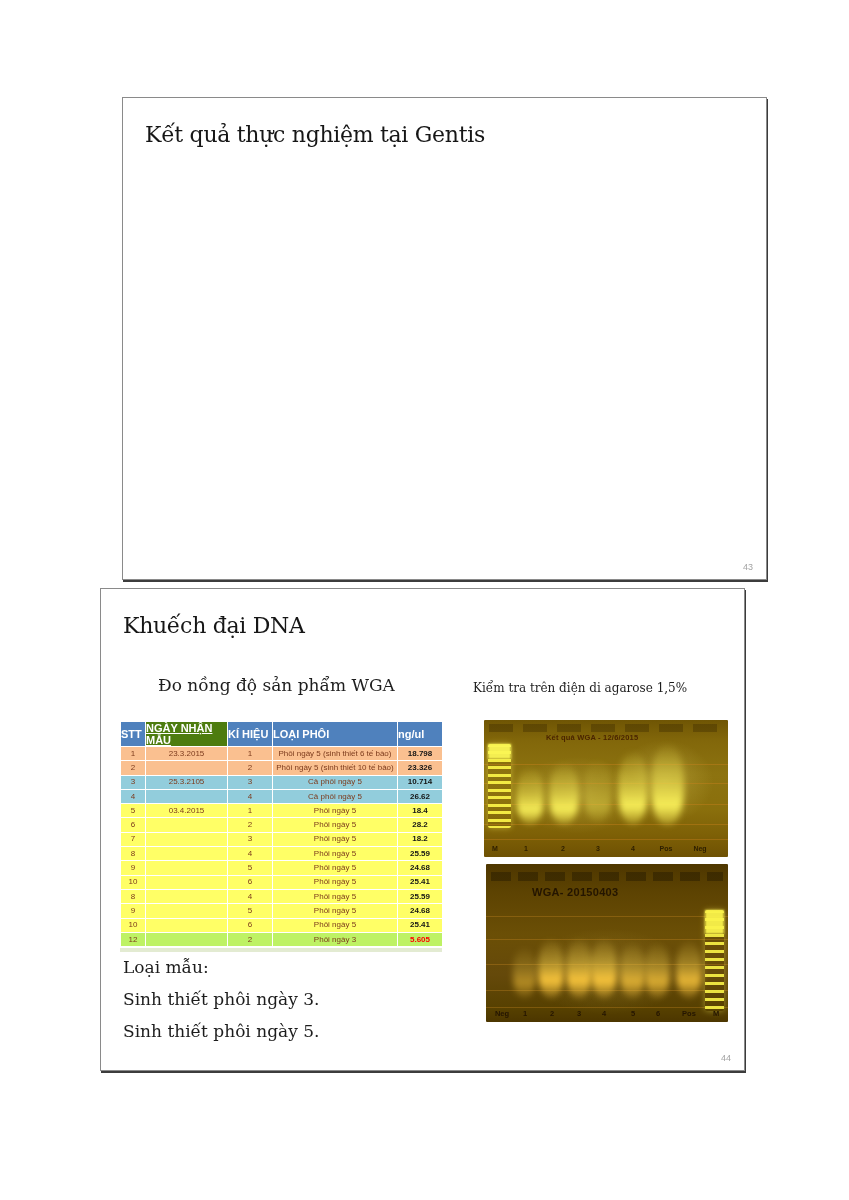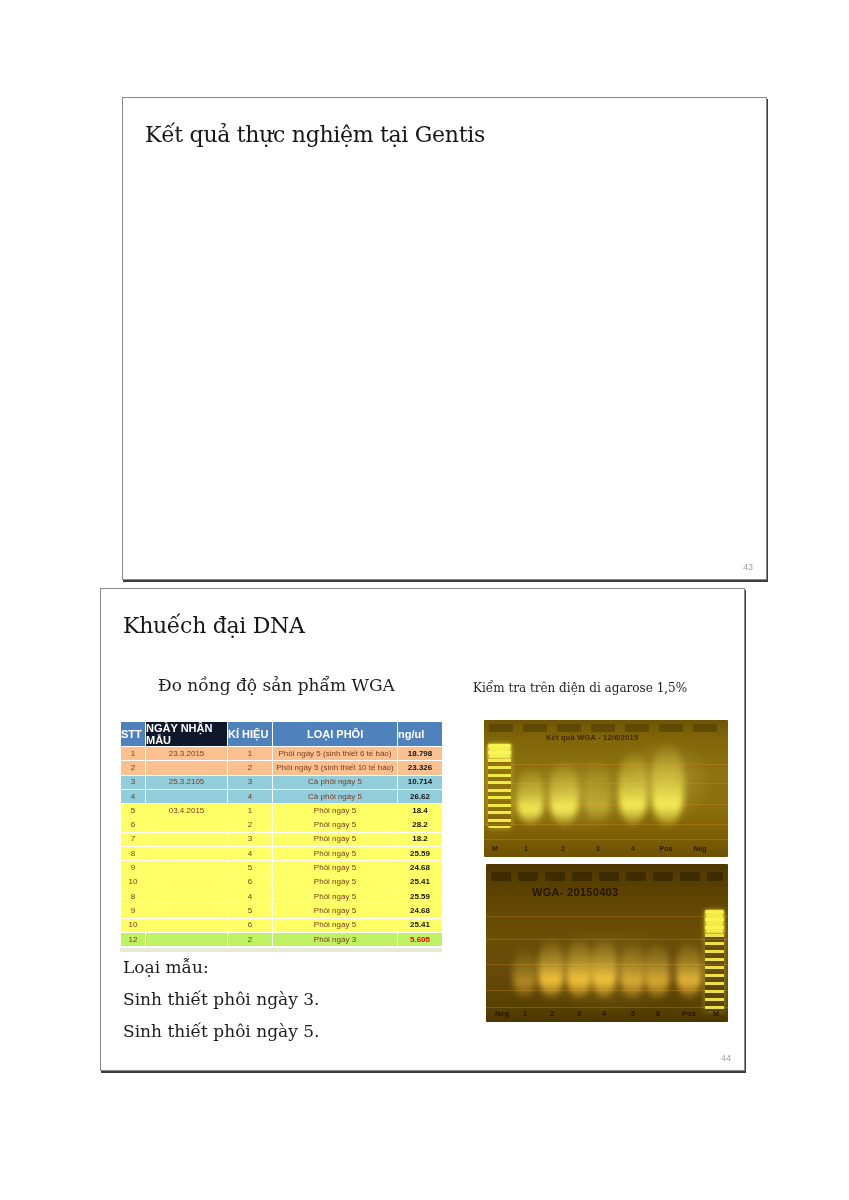--- a/index.html
+++ b/index.html
@@ -117,23 +117,23 @@
         <colgroup>
           <col style="width:25px">
             <col style="width:82px">
             <col style="width:45px">
           <col style="width:125px">
             <col style="width:45px">
         </colgroup>
         <thead>
             <tr id="wga-head">
               <th style="background: rgb(79, 129, 189);">STT</th>
-              <th style="background: #0f172a;">NGÀY NHẬN MẪU</th>
+              <th style="background: #4d7c0f; text-decoration: underline;">NGÀY NHẬN MẪU</th>
               <th style="background: rgb(79, 129, 189);">KÍ HIỆU</th>
-              <th style="background: rgb(79, 129, 189); padding-left: 34px;">LOẠI PHÔI</th>
+              <th style="background: rgb(79, 129, 189);">LOẠI PHÔI</th>
               <th style="background: rgb(79, 129, 189);">ng/ul</th>
             </tr>
           </thead>
         <tbody id="wga-body">
             <tr style="background: rgb(250, 192, 144);">
               <td>1</td>
               <td>23.3.2015</td>
               <td>1</td>
               <td>Phôi ngày 5 (sinh thiết 6 tế bào)</td>
               <td class="val">18.798</td>

